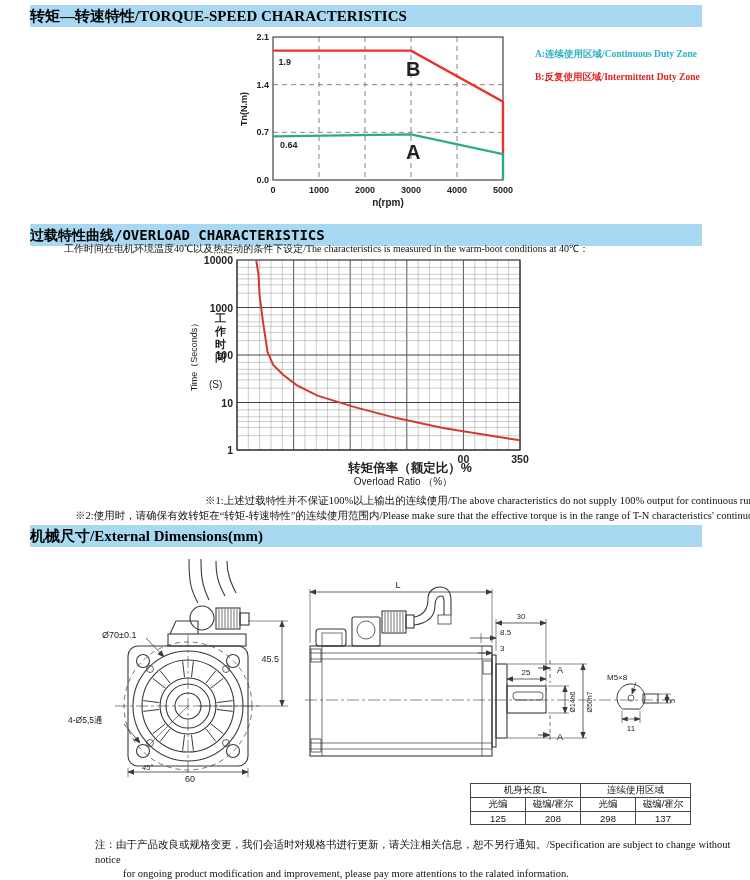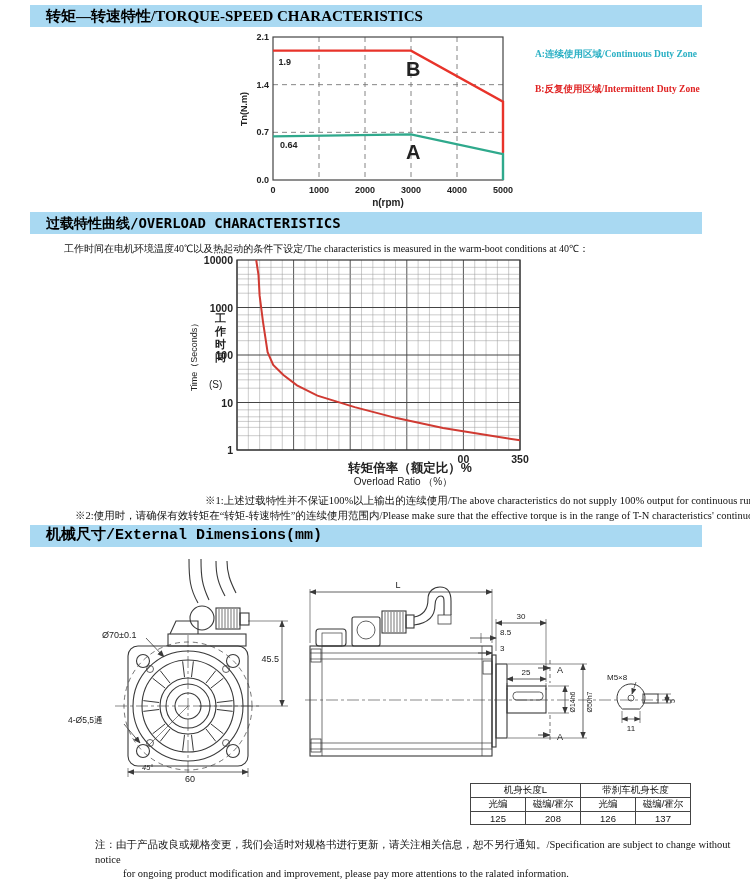--- a/index.html
+++ b/index.html
@@ -1,29 +1,29 @@
 <!DOCTYPE html>
 <html><head>
 <meta charset="utf-8">
 <style>
   html,body{margin:0;padding:0;}
   body{width:750px;height:880px;position:relative;background:#ffffff;
        font-family:"Liberation Serif",serif;overflow:hidden;}
   .hdr{position:absolute;left:30px;width:672px;height:22px;background:#a9d9f2;
        color:#000;font-weight:bold;font-size:15px;line-height:22px;
-       padding-left:16px;box-sizing:border-box;white-space:nowrap;}
+       padding-left:0;box-sizing:border-box;white-space:nowrap;}
   #hdr1{top:5px;font-family:"Liberation Serif",serif;}
-  #hdr2{top:212px;font-family:"DejaVu Sans Mono",monospace;font-size:14px;}
-  #hdr3{top:525px;font-family:Liberation Mono, monospace;}
+  #hdr2{top:224px;font-family:"DejaVu Sans Mono",monospace;font-size:14px;}
+  #hdr3{top:525px;font-family:Liberation Serif, serif;}
   #ts-svg{position:absolute;left:235px;top:22px;}
   #ol-svg{position:absolute;left:175px;top:250px;}
   #mech-svg{position:absolute;left:30px;top:555px;}
   .legend{position:absolute;left:535px;top:48px;font-family:"Liberation Serif",serif;
           font-weight:bold;font-size:9.5px;white-space:nowrap;}
-  .legend-a{color:#2ab0c4;margin-bottom:22px;}
+  .legend-a{color:#2ab0c4;margin-bottom:10px;}
   .legend-b{color:#e02424;}
   .subtitle{position:absolute;left:64px;top:241px;font-size:10px;color:#111;white-space:nowrap;}
   .note{position:absolute;font-size:10.5px;color:#111;white-space:nowrap;}
   #note1{left:205px;top:494px;}
   #note2{left:75px;top:509px;}
   #dim-table{position:absolute;left:470px;top:783px;border-collapse:collapse;
              font-family:"Liberation Sans",sans-serif;font-size:9.5px;color:#111;padding-left:43px;}
   #dim-table td{border:1px solid #444;width:50px;height:12px;text-align:center;
                 padding:0 2px;white-space:nowrap;}
   .footer{position:absolute;left:95px;top:838px;width:645px;font-size:10.5px;
@@ -290,32 +290,32 @@
     <text x="577" y="125">M5×8</text>
     <text x="645" y="146" font-size="7" text-anchor="middle" transform="rotate(-90 645 146)">5</text>
     <text x="601" y="176" text-anchor="middle">11</text>
   </g>
 </svg>
 
 <table id="dim-table">
   <tbody>
       <tr>
     <td colspan="2">机身长度L</td>
-    <td colspan="2">带刹车机身长度</td>
+    <td colspan="2">连续使用区域</td>
   </tr>
   <tr>
     <td>光编</td>
     <td>磁编/霍尔</td>
     <td>光编</td>
     <td>磁编/霍尔</td>
   </tr>
   <tr>
     <td>125</td>
     <td>208</td>
-    <td>126</td>
+    <td>298</td>
     <td>137</td>
   </tr>
 </tbody>
   </table>
 
 <div class="footer">
   <div><span>注：</span><span>由于产品改良或规格变更，我们会适时对规格书进行更新，请关注相关信息，恕不另行通知。/Specification are subject to change without notice</span></div>
   <div class="l2">for ongoing product modification and improvement, please pay more attentions to the ralated information.</div>
 </div>
 

